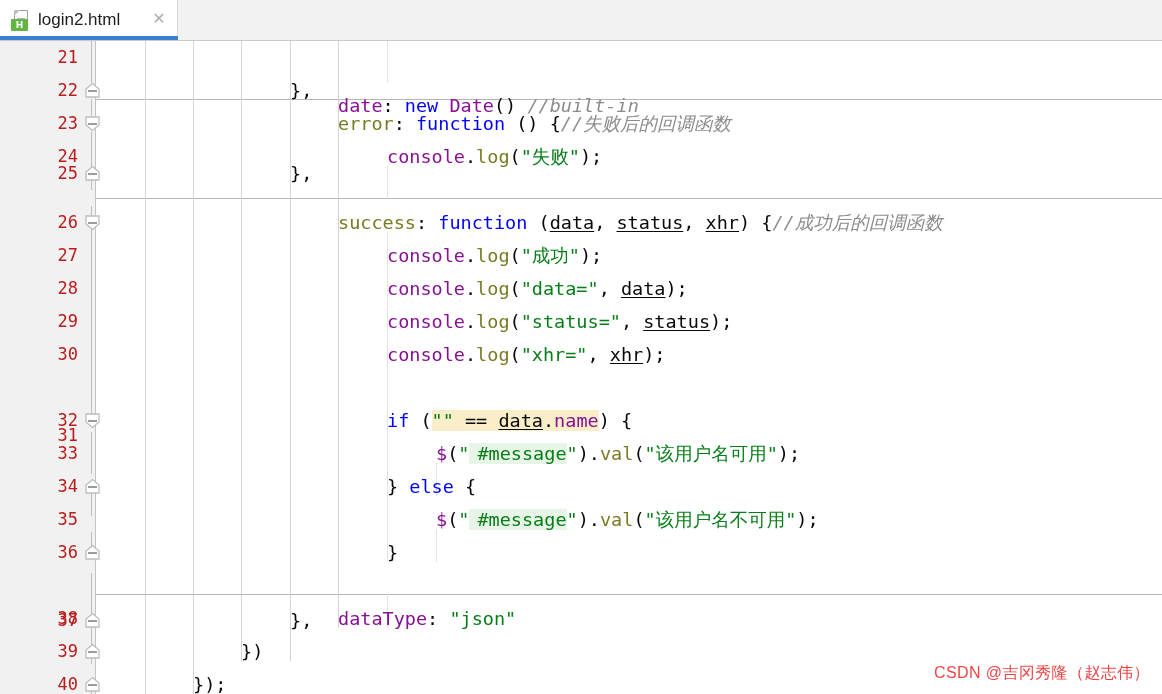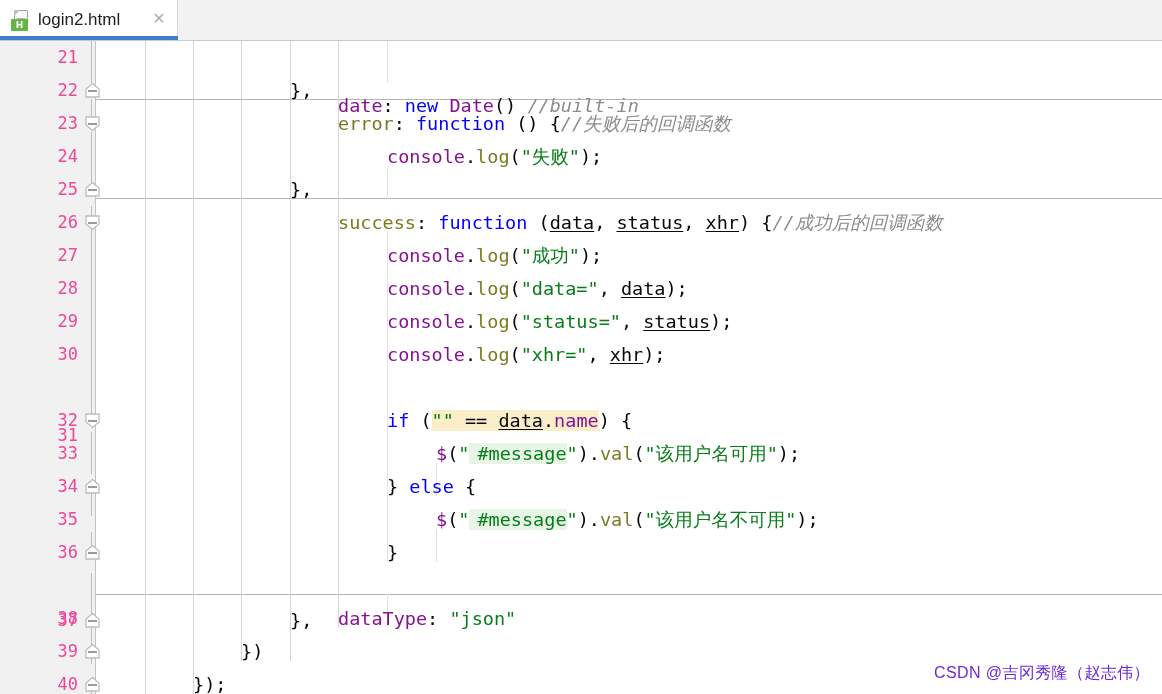--- a/index.html
+++ b/index.html
@@ -119,21 +119,21 @@
     position: absolute;
     left: 0;
     width: 1162px;
     height: 33px;
   }
   .lineno {
     position: absolute;
     left: 0; top: 0;
     width: 78px; height: 33px;
     text-align: right;
-    color: #ec4899;
+    color: #b91c1c;
     font-family: "DejaVu Sans Mono", monospace;
     font-size: 17px;
     line-height: 33px;
   }
 
   
   .fold {
     position: absolute;
     left: 84px;
     top: 8px;
@@ -195,21 +195,21 @@
   .cmt      { color: #8c8c8c; font-style: italic; }
   .param    { color: #080808; text-decoration: underline; text-underline-offset: 2px; }
   .hl-search { background: #faeec8; }
   .hl-usage  { background: #e7f5e7; padding-left: 8px; }
 
   
   #watermark {
     position: absolute;
     right: 12px;
     bottom: 10px;
-    color: #6d28d9;
+    color: #ef4444;
     font-size: 16px;
     font-family: "Liberation Sans", sans-serif;
     white-space: nowrap;
     letter-spacing: 0.4px;
   }
 </style>
 </head>
 <body>
 
 <div id="tabbar">
@@ -282,21 +282,21 @@
       <span class="minus"></span>
     </span>
     <span class="code" style="left:338px;"><span class="key">error</span><span>: </span><span class="kw">function</span><span> () {</span><span class="cmt">//失败后的回调函数</span></span>
   </div>
 
   <div class="row" style="top:99px;">
     <span class="lineno">24</span>
     <span class="code" style="left:387px;"><span class="cls">console</span><span>.</span><span class="fn">log</span><span>(</span><span class="str">"失败"</span><span>);</span></span>
   </div>
 
-  <div class="row" style="top:132px;">
+  <div class="row" style="top:116px;">
     <span class="lineno">25</span>
     <span class="fold">
       <svg class="pent" viewBox="0 0 17 17">
           <path d="M8.5 1.5 L15 7 L15 15 L2 15 L2 7 Z" fill="#ffffff" stroke="#bdbdbd" stroke-width="1.3"></path>
         </svg>
       <span class="minus"></span>
     </span>
     <span class="code" style="left:290px;"><span>},</span></span>
   </div>
 

